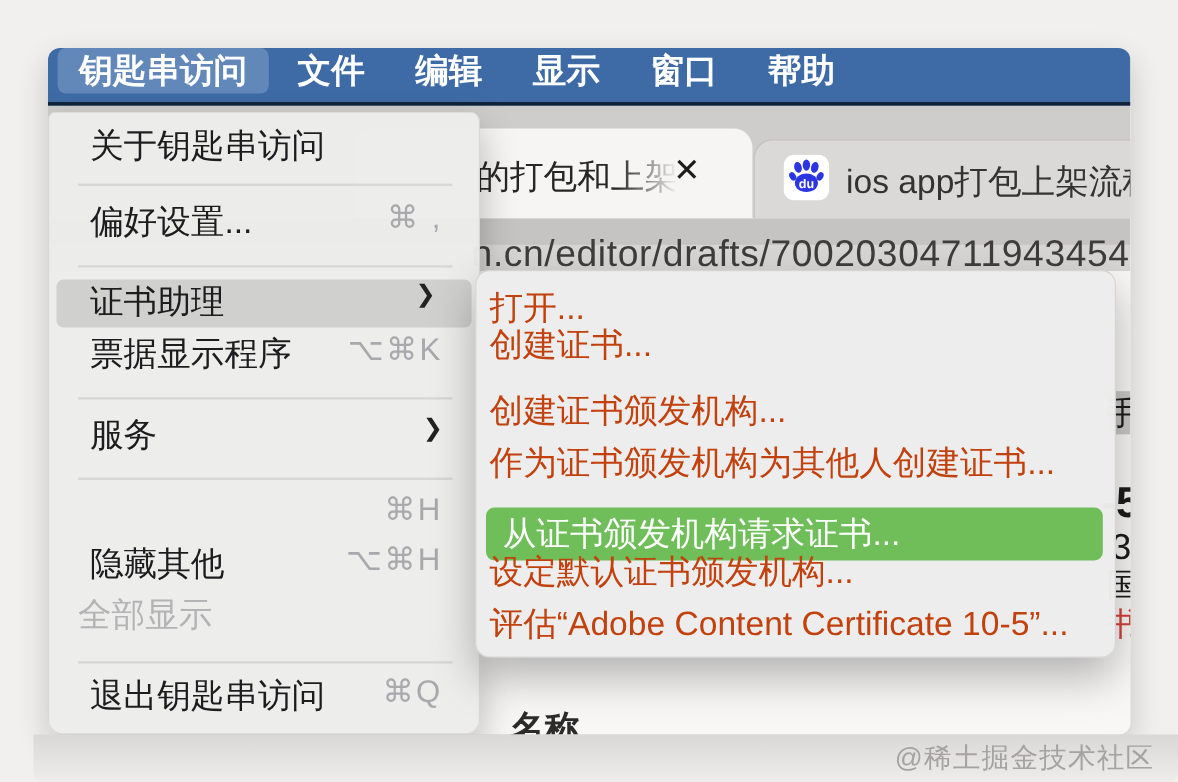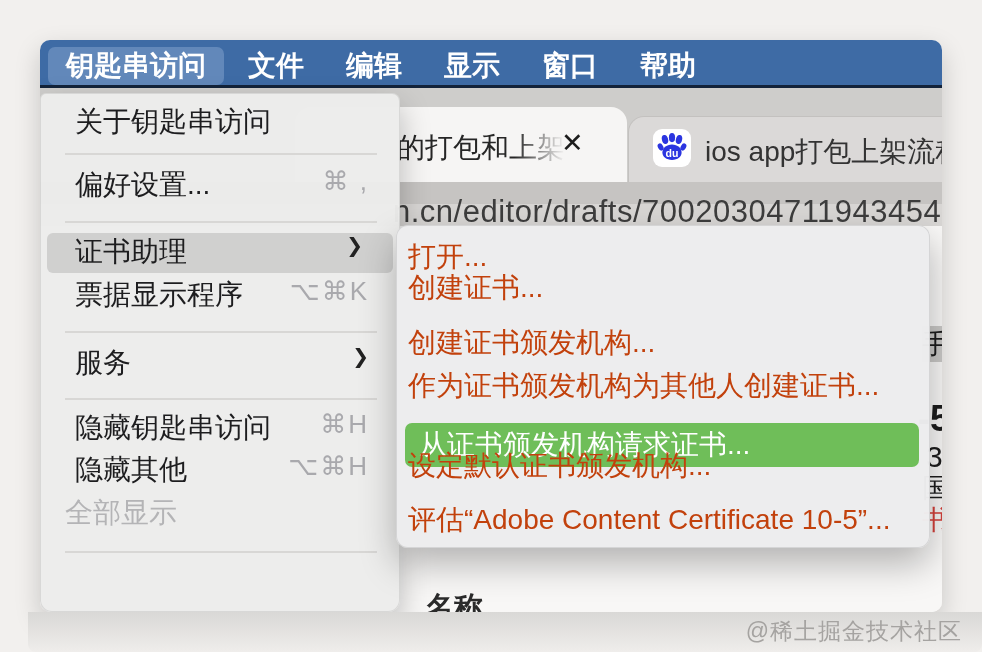--- a/index.html
+++ b/index.html
@@ -11,21 +11,21 @@
   }
   .window{
     position:absolute;left:40px;top:40px;width:902px;height:572px;
     border-radius:10px;overflow:hidden;background:#f8f7f6;
     box-shadow:0 10px 26px rgba(0,0,0,.18);
   }
   
   .menubar{
     position:absolute;top:0;left:0;right:0;height:48px;box-sizing:border-box;
     background:#3e6ba5;border-bottom:3px solid #13233a;
-    display:flex;align-items:flex-end;padding-left:8px;
+    display:flex;align-items:flex-start;padding-left:8px;
   }
   .mb-item{
     color:#fff;font-size:28px;font-weight:600;white-space:nowrap;
     height:38px;line-height:38px;padding:0 18px;border-radius:7px;margin-right:6px;
   }
   .mb-item.active{background:#6288ba;}
   
   .tabbar{position:absolute;top:48px;left:0;right:0;height:94px;background:#cecdcb;}
   .tab-active{
     position:absolute;left:255px;top:19px;width:332px;height:75px;
@@ -175,50 +175,53 @@
       <span>票据显示程序</span>
       <span class="sc">⌥⌘K</span>
     </div>
     <div class="msep" style="top:237px"></div>
     <div class="mrow" style="top:250px">
       <span>服务</span>
       <span class="chev">❯</span>
     </div>
     <div class="msep" style="top:304px"></div>
     <div class="mrow" style="top:315px">
-      <span>隐藏钥匙串访问</span>
       <span class="sc">⌘H</span>
     </div>
     <div class="mrow" style="top:357px">
       <span>隐藏其他</span>
       <span class="sc">⌥⌘H</span>
     </div>
     <div class="mrow disabled" style="top:400px">
       <span>全部显示</span>
     </div>
     <div class="msep" style="top:457px"></div>
+    <div class="mrow" style="top:467px">
+      <span>退出钥匙串访问</span>
+      <span class="sc">⌘Q</span>
+    </div>
   </div>
 
   <div class="submenu">
     <div class="srow" style="top:9px">
       <span>打开...</span>
     </div>
     <div class="srow" style="top:40px">
       <span>创建证书...</span>
     </div>
     <div class="srow" style="top:95px">
       <span>创建证书颁发机构...</span>
     </div>
     <div class="srow" style="top:138px">
       <span>作为证书颁发机构为其他人创建证书...</span>
     </div>
     <div class="srow selected" style="top:184px">
       <span>从证书颁发机构请求证书...</span>
     </div>
-    <div class="srow" style="top:218px">
+    <div class="srow" style="top:229px">
       <span>设定默认证书颁发机构...</span>
     </div>
     <div class="srow" style="top:272px">
       <span>评估“Adobe Content Certificate 10-5”...</span>
     </div>
   </div>
 
 </div>
 
 <div class="band-bottom"></div>

